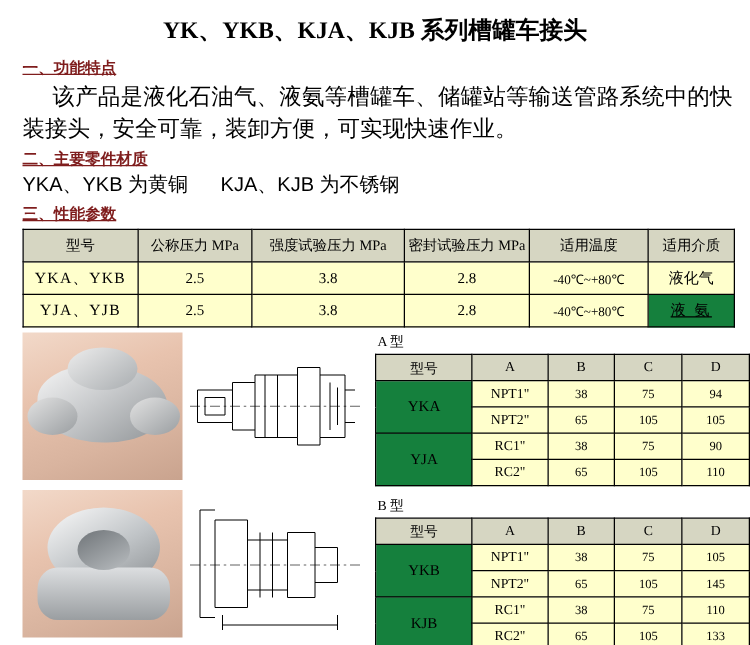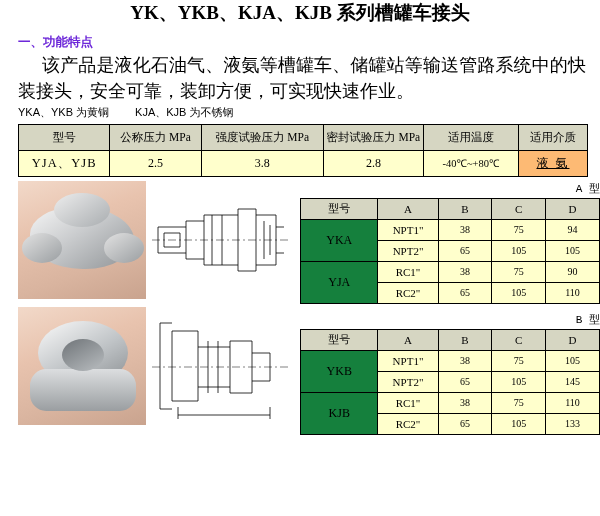--- a/index.html
+++ b/index.html
@@ -21,40 +21,41 @@
     position: relative;
     box-sizing: border-box;
     padding: 0 10px;
   }
   .title {
     text-align: center;
     font-family: "Liberation Serif", serif;
     font-size: 19px;
     font-weight: bold;
     letter-spacing: 0px;
-    padding-top: 2px;
+    padding-top: 14px;
     padding-bottom: 6px;
     line-height: 1.2;
   }
   .sec-head {
-    color: #6d28d9;
+    color: #7f1d1d;
     font-weight: bold;
     font-size: 12.5px;
     font-family: "Liberation Sans", sans-serif;
     margin: 3px 0 1px 8px;
+    text-decoration: underline;
   }
   .para {
     font-size: 18px;
     line-height: 1.45;
     margin: 0 4px 0 8px;
     text-indent: 24px;
     text-align: justify;
   }
   .para2 {
-    font-size: 11px;
+    font-size: 16px;
     line-height: 1.45;
     margin: 1px 4px 1px 8px;
   }
   .para2 .gap {
     display: inline-block;
     width: 26px;
   }
 
   
   table.tbl {
@@ -87,21 +88,21 @@
   }
   table.perf td.val {
     background: #ffffcc;
     font-size: 12px;
   }
   table.perf td.val-t {
     background: #ffffcc;
     font-size: 10.5px;
   }
   table.perf td.val-m {
-    background: #fdba74;
+    background: #15803d;
     font-size: 12px;
     letter-spacing: 2px;
     text-decoration: underline;
   }
 
   
   .dims {
     position: relative;
     margin-top: 2px;
   }
@@ -150,23 +151,22 @@
   .draw svg { display: block; }
 
   .tbl-col {
     position: absolute;
     left: 290px;
     top: 0;
     width: 300px;
   }
   .type-lbl {
     font-size: 11px;
-    font-family: Liberation Mono, monospace;
+    font-family: Liberation Serif, serif;
     margin: 0 0 2px 2px;
-    text-align: right;
   }
   table.dim {
     width: 300px;
   }
   table.dim tr { height: 21px; }
   table.dim .hdr td {
     background: #d6d6c2;
     font-size: 11px;
   }
   table.dim td.model {
@@ -186,35 +186,45 @@
 </head>
 <body>
 
 <div class="page">
 
   <div class="title">YK、YKB、KJA、KJB 系列槽罐车接头</div>
 
   <div class="sec-head">一、功能特点</div>
   <div class="para">该产品是液化石油气、液氨等槽罐车、储罐站等输送管路系统中的快装接头，安全可靠，装卸方便，可实现快速作业。</div>
 
+  <div class="sec-head">二、主要零件材质</div>
   <div class="para2">
     <span>YKA、YKB 为黄铜</span><span class="gap"></span><span>KJA、KJB 为不锈钢</span>
   </div>
 
+  <div class="sec-head">三、性能参数</div>
 
   <div class="perf-wrap">
     <table class="tbl perf">
       <tbody>
           <tr class="hdr">
         <td style="width:96px">型号</td>
         <td style="width:98px">公称压力 MPa</td>
         <td style="width:132px">强度试验压力 MPa</td>
         <td style="width:108px">密封试验压力 MPa</td>
         <td style="width:98px">适用温度</td>
         <td style="width:74px">适用介质</td>
+      </tr>
+      <tr>
+        <td class="rowlbl">YKA、YKB</td>
+        <td class="val">2.5</td>
+        <td class="val">3.8</td>
+        <td class="val">2.8</td>
+        <td class="val-t">-40℃~+80℃</td>
+        <td class="val">液化气</td>
       </tr>
       <tr>
         <td class="rowlbl">YJA、YJB</td>
         <td class="val">2.5</td>
         <td class="val">3.8</td>
         <td class="val">2.8</td>
         <td class="val-t">-40℃~+80℃</td>
         <td class="val-m">液 氨</td>
       </tr>
     </tbody>

